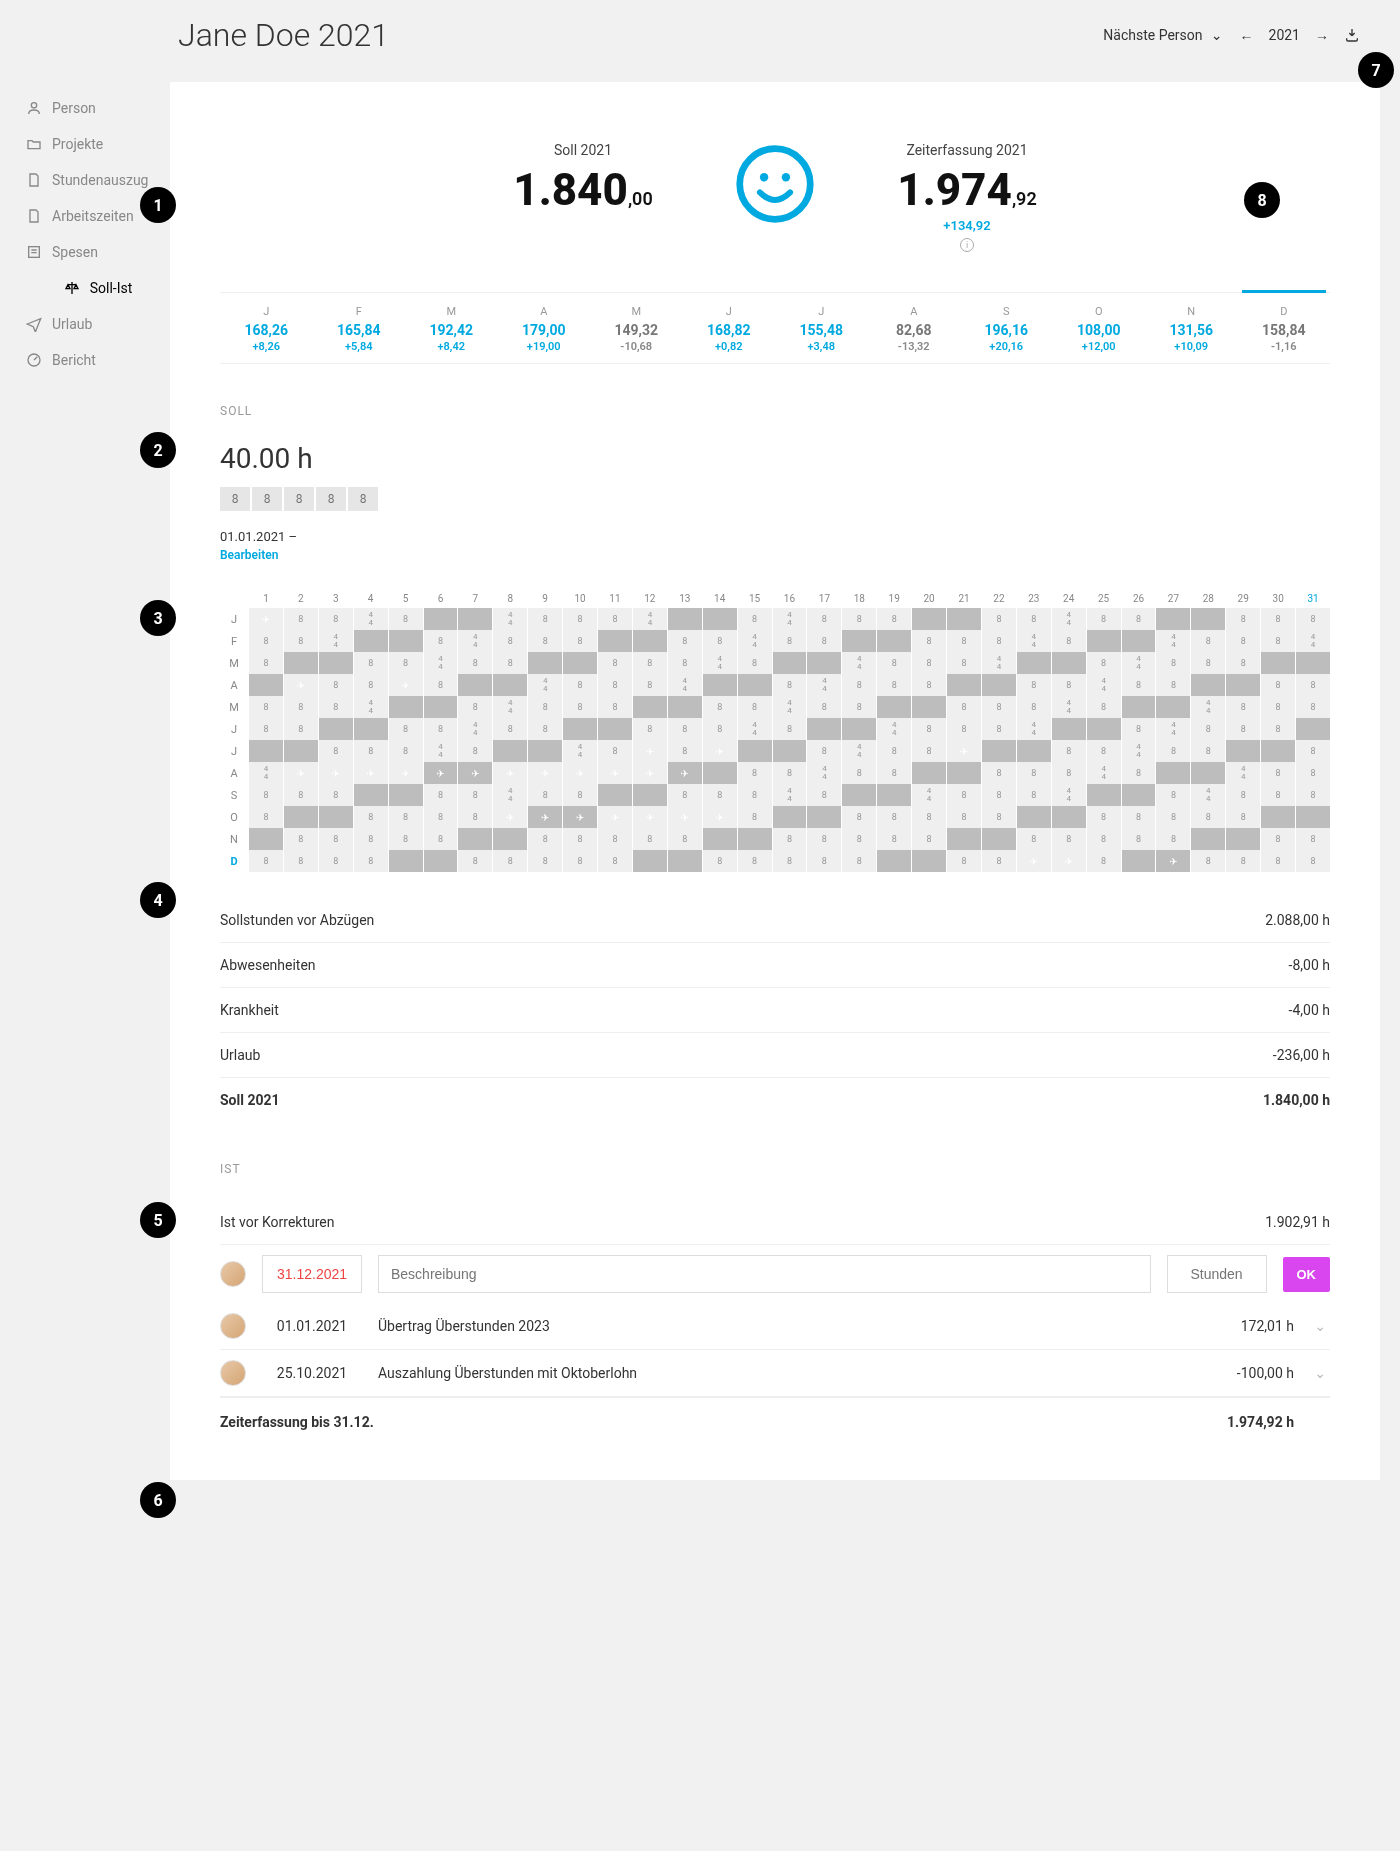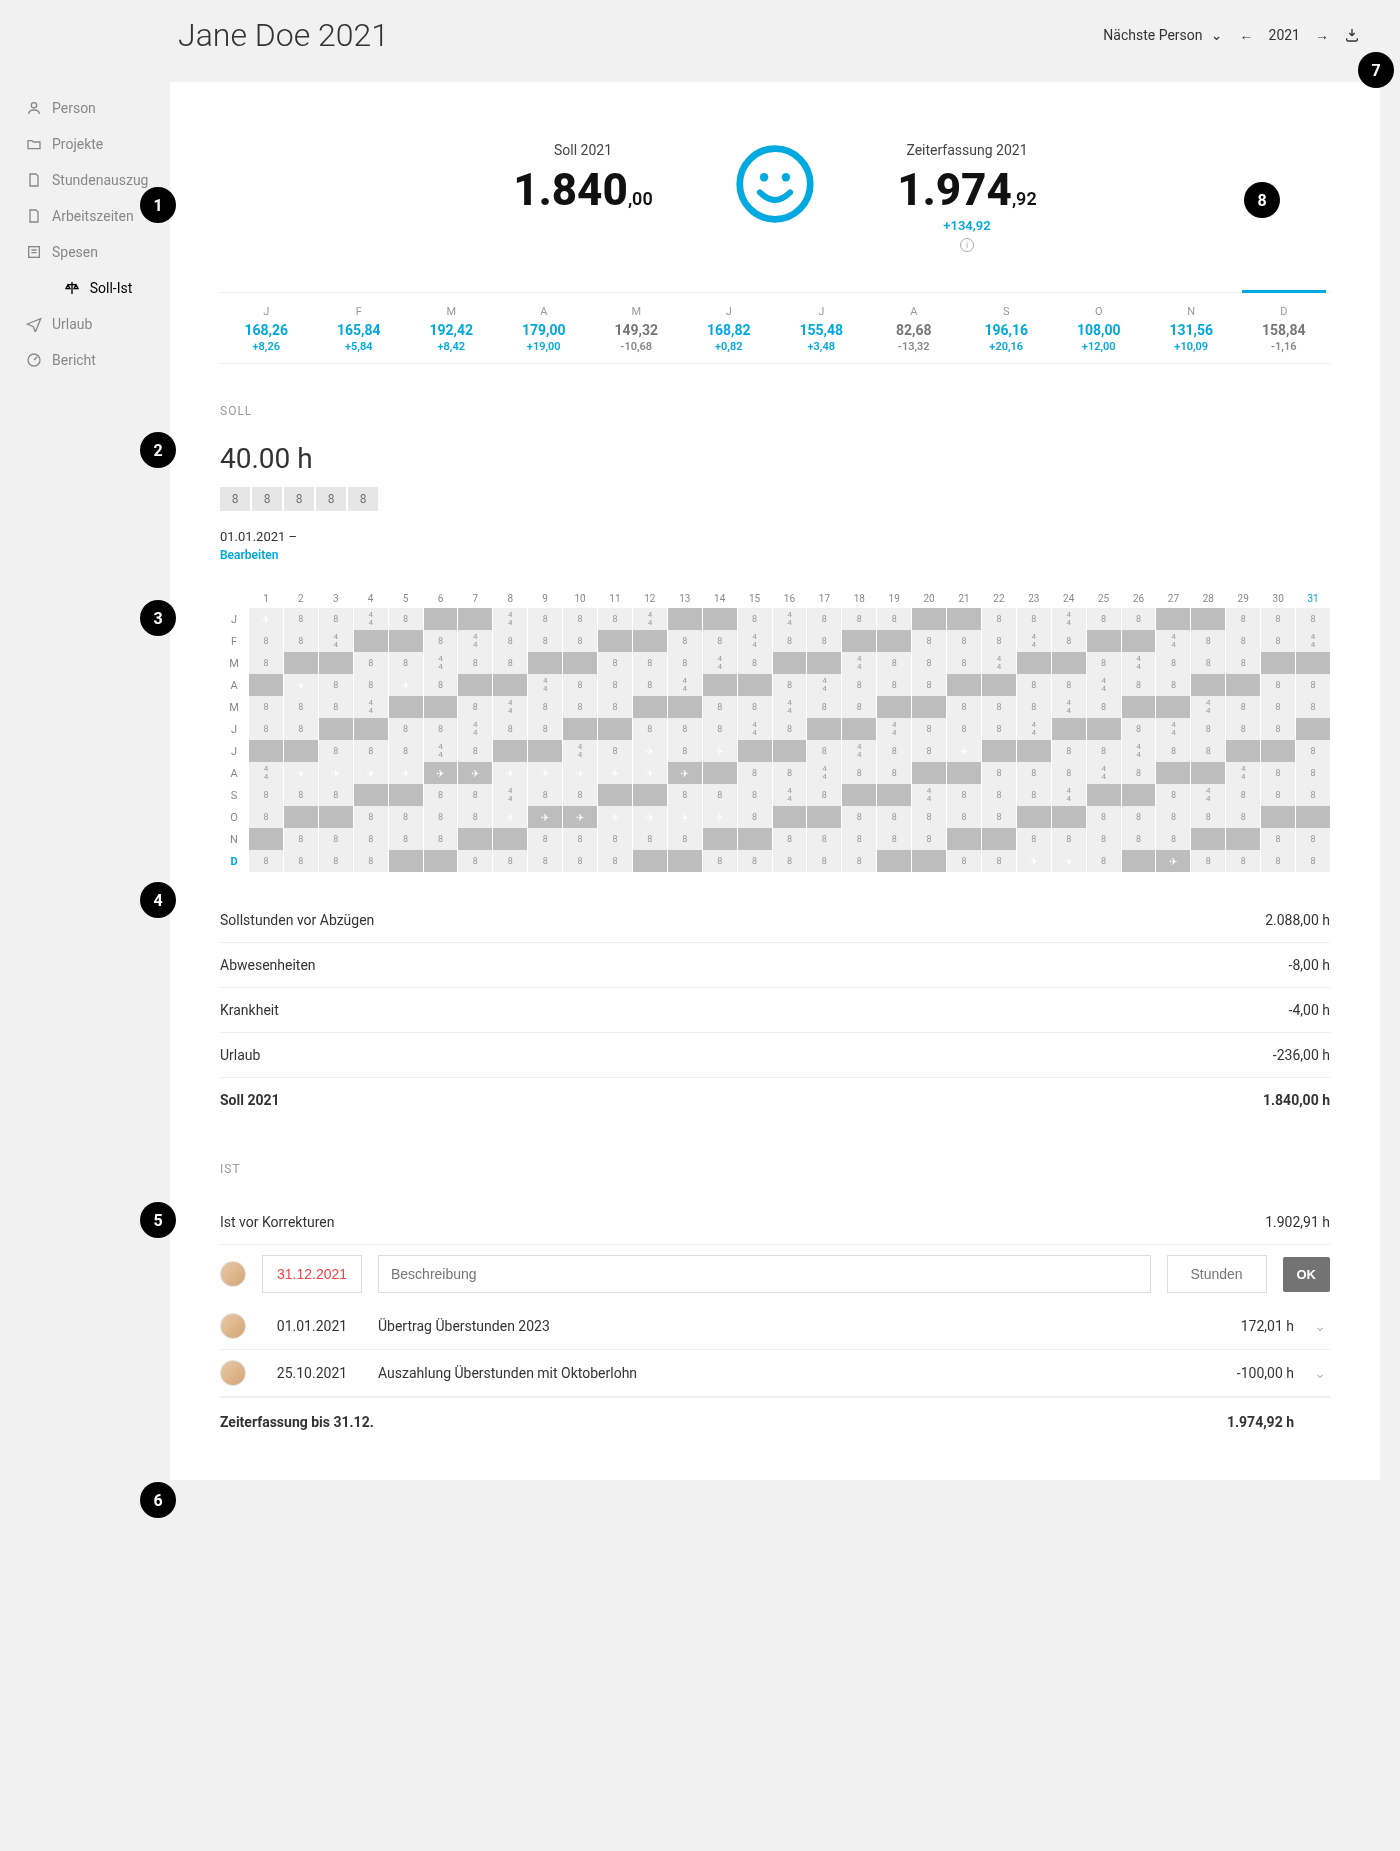--- a/index.html
+++ b/index.html
@@ -54,21 +54,21 @@
 .brow:last-child{ border-bottom:none;}
 .brow.total{ font-weight:700;}
 .brow .link{ color:#00a9e0; margin-left:20px; font-size:12px; cursor:pointer;}
 .brow .r{ display:flex; align-items:center;}
 .ist-row{ display:flex; align-items:center; gap:16px; padding:10px 0; font-size:14px;}
 .avatar{ width:26px;height:26px;border-radius:50%; background:linear-gradient(135deg,#e8c9a8,#d4a574); border:1px solid #ddd;}
 .ist-row input{ border:1px solid #ddd; padding:10px 12px; font-size:14px; color:#ef4444; background:#fff;}
 .ist-row .date{ width:100px; text-align:center;}
 .ist-row .desc{ flex:1; color:#aaa;}
 .ist-row .hours{ width:100px; text-align:center;}
-.okbtn{ background:#737373; color:#fff; border:none; padding:10px 14px; font-size:13px; font-weight:600; cursor:pointer; border-radius:2px;}
+.okbtn{ background:#d946ef; color:#fff; border:none; padding:10px 14px; font-size:13px; font-weight:600; cursor:pointer; border-radius:2px;}
 .ist-row.line{ border-bottom:1px solid #eee;}
 .ist-row .value{ margin-left:auto; width:120px; text-align:right;}
 .chev{ color:#bbb; width:20px; text-align:center; cursor:pointer;}
 .ist-row.total{ font-weight:700; border-top:1px solid #eee; padding-top:16px;align-items:flex-end;}
 .info-icon{ display:inline-block; width:14px; height:14px; border:1px solid #aaa; border-radius:50%; font-size:9px; color:#aaa; line-height:12px; margin-top:4px;}
 </style>
 </head>
 <body>
 
 <div class="page">

